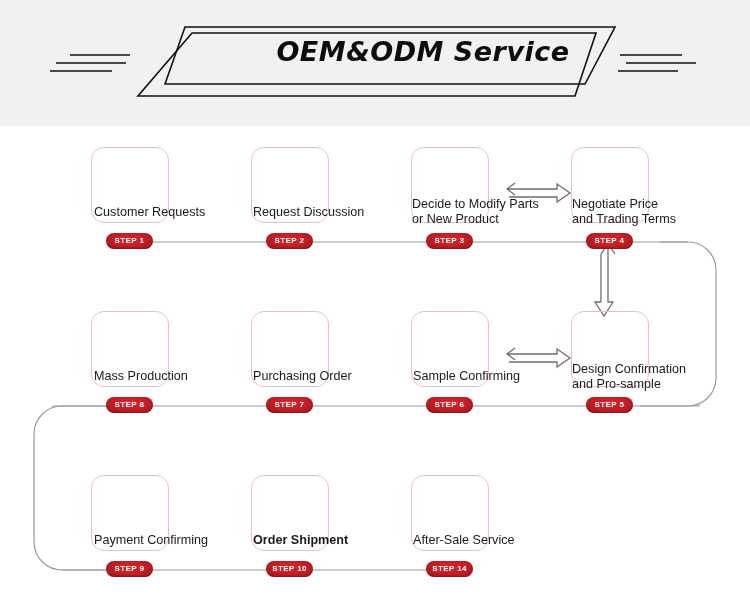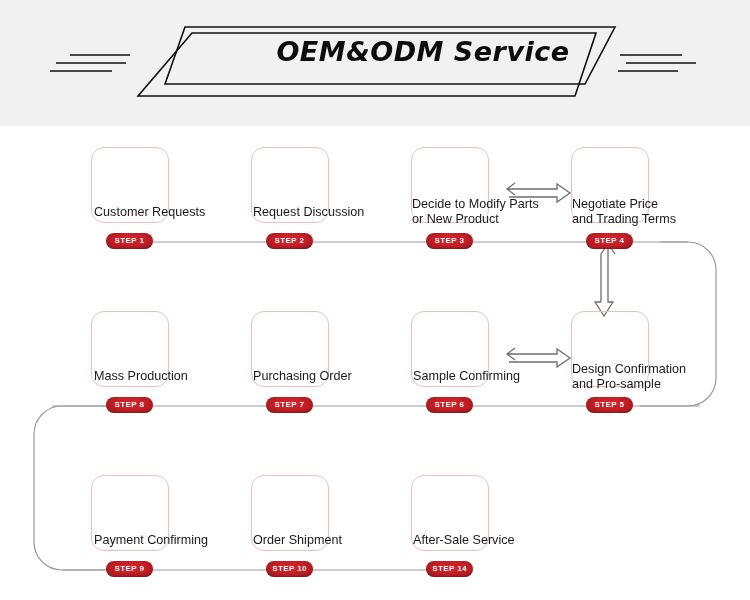--- a/index.html
+++ b/index.html
@@ -177,20 +177,20 @@
   <div class="step-box" style="left:571px; top:185px;"></div>
   <div class="step-label" style="left:572px; top:236px;">Design Confirmation</div>
   <div class="step-label" style="left:572px; top:251px;">and Pro-sample</div>
   <div class="step-badge" style="left:586px; top:271px;text-align:center;">STEP 5</div>
 
   <div class="step-box" style="left:91px;  top:349px;"></div>
   <div class="step-label" style="left:94px;  top:407px;">Payment Confirming</div>
   <div class="step-badge" style="left:106px; top:435px;">STEP 9</div>
 
   <div class="step-box" style="left:251px; top:349px;"></div>
-  <div class="step-label" style="left:253px; top:407px;">Order Shipment</div>
+  <div class="step-label" style="left:253px; top:407px;font-weight:bold;">Order Shipment</div>
   <div class="step-badge" style="left:266px; top:435px;">STEP 10</div>
 
   <div class="step-box" style="left:411px; top:349px;"></div>
   <div class="step-label" style="left:413px; top:407px;">After-Sale Service</div>
   <div class="step-badge" style="left:426px; top:435px;">STEP 14</div>
 
 </div>
 
 </body></html>

